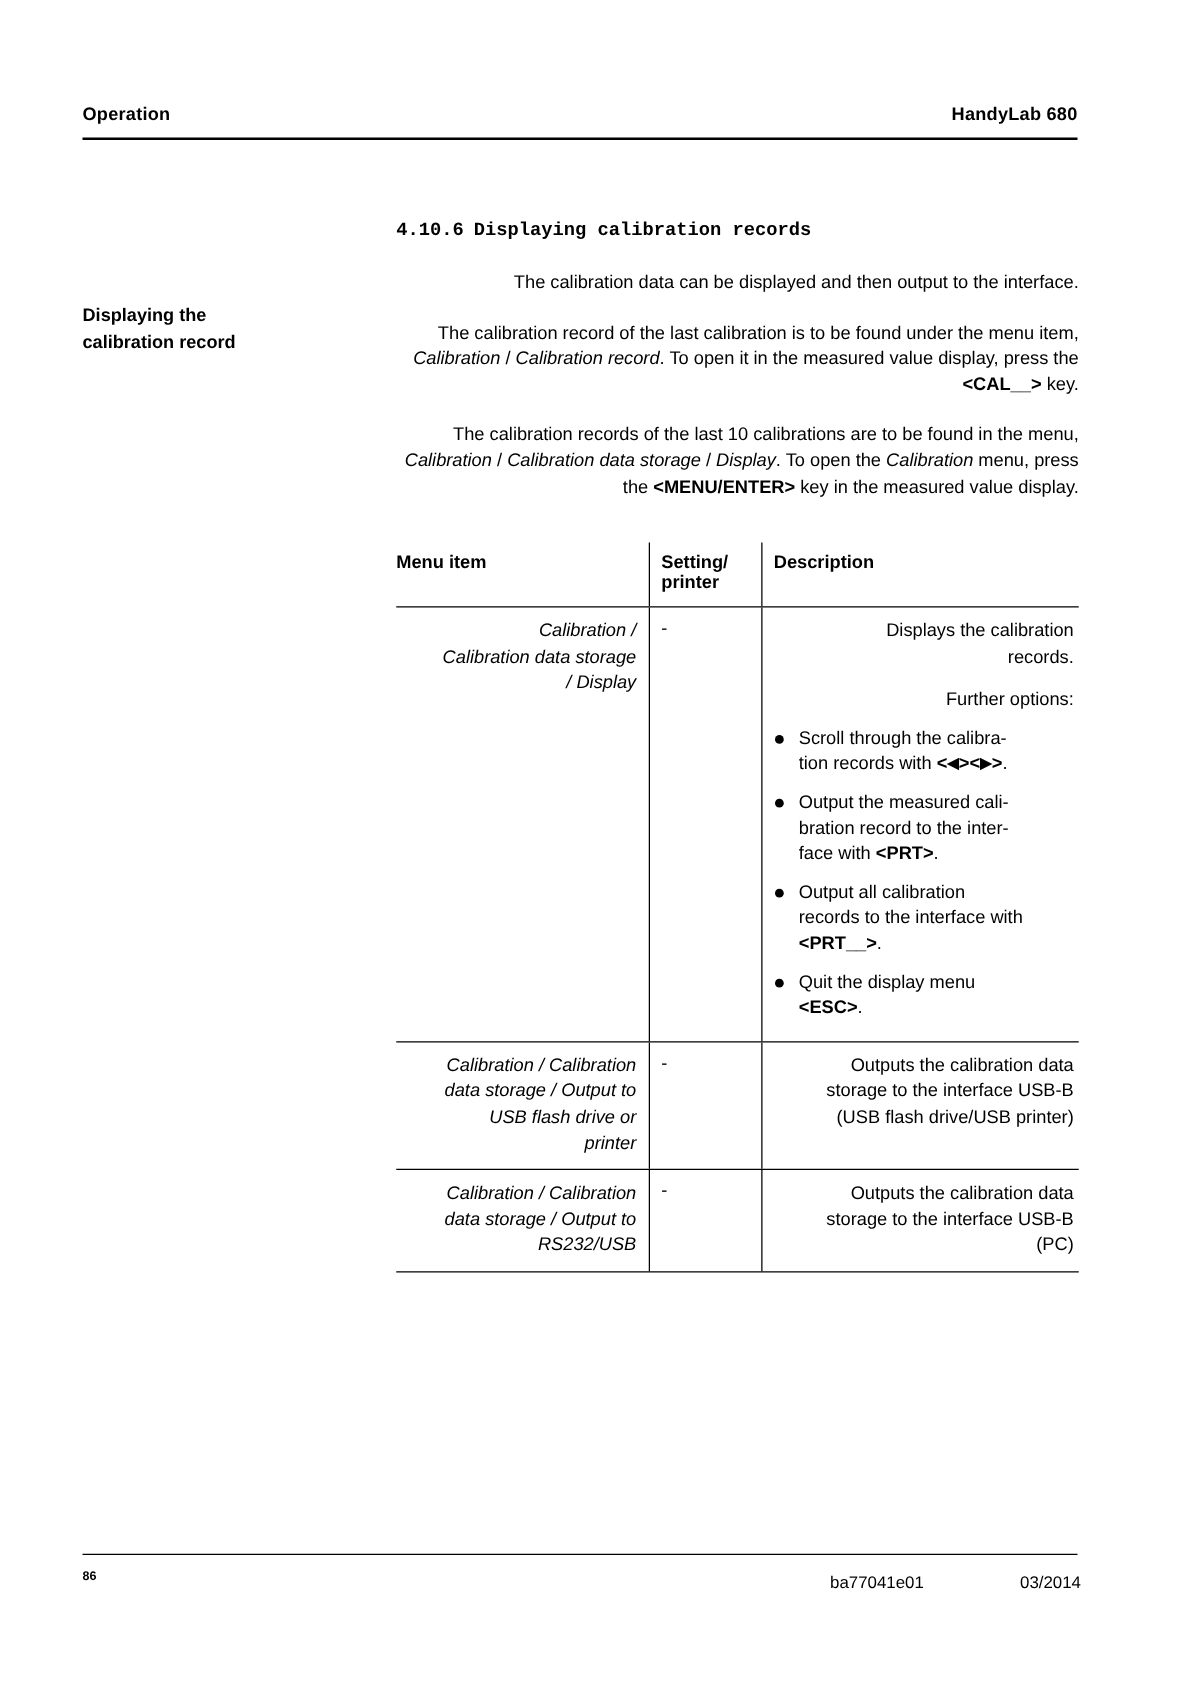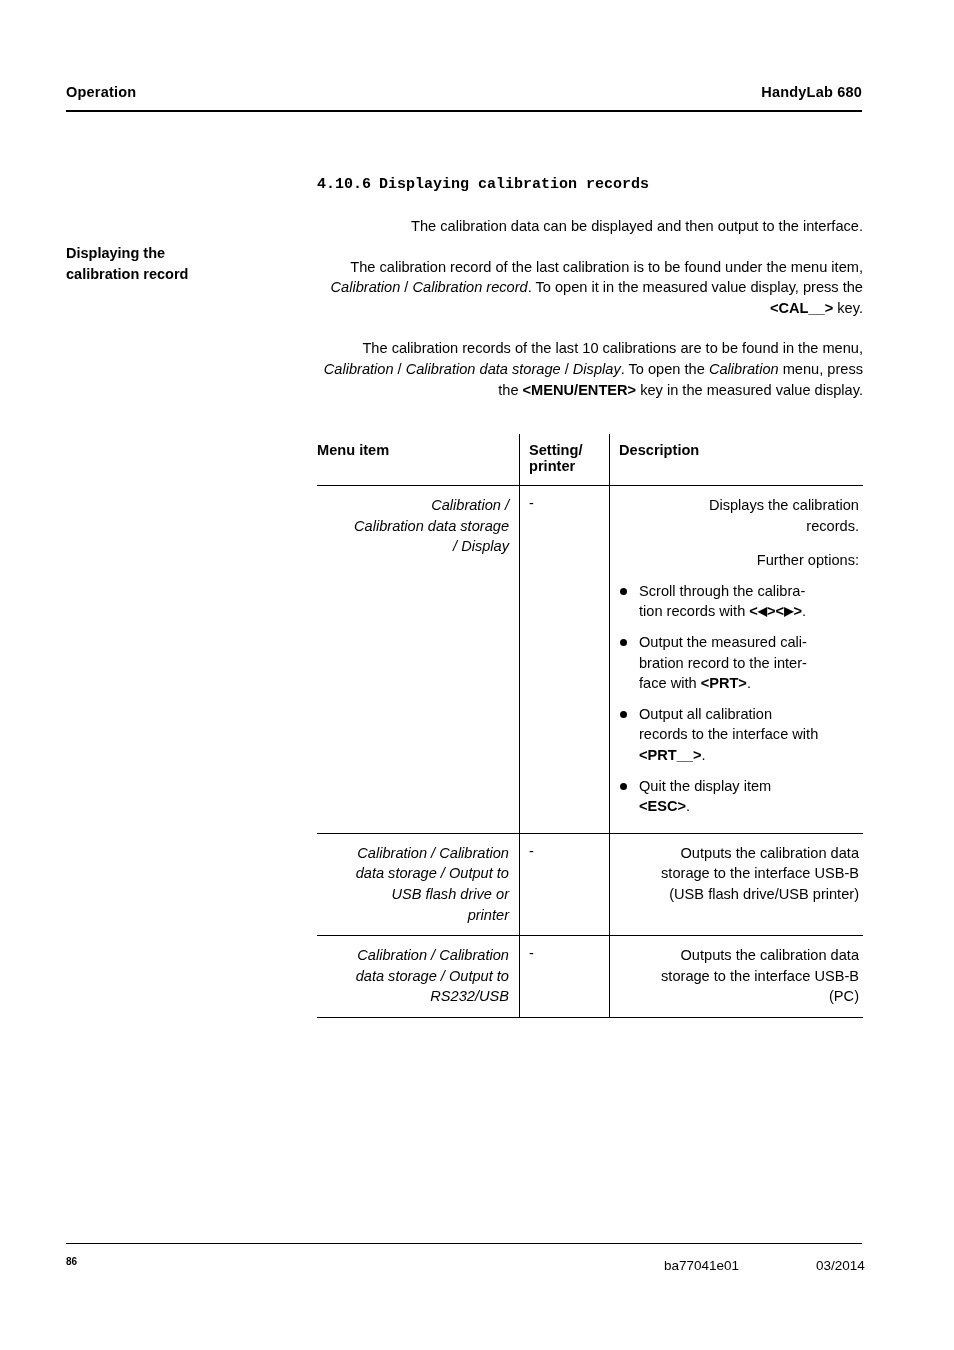--- a/index.html
+++ b/index.html
@@ -218,21 +218,21 @@
           <div><span>face with </span><span class="bd">&lt;PRT&gt;</span><span>.</span></div>
         </div>
 
         <div class="bul">
           <div>Output all calibration</div>
           <div>records to the interface with</div>
           <div><span class="bd">&lt;PRT__&gt;</span><span>.</span></div>
         </div>
 
         <div class="bul">
-          <div>Quit the display item</div>
+          <div>Quit the display menu</div>
           <div><span class="bd">&lt;ESC&gt;</span><span>.</span></div>
         </div>
 
         <div style="height:6px"></div>
       </div>
     </div>
 
     <div class="trow rowline">
       <div class="c1">
         <div class="cell-line it">Calibration / Calibration</div>

